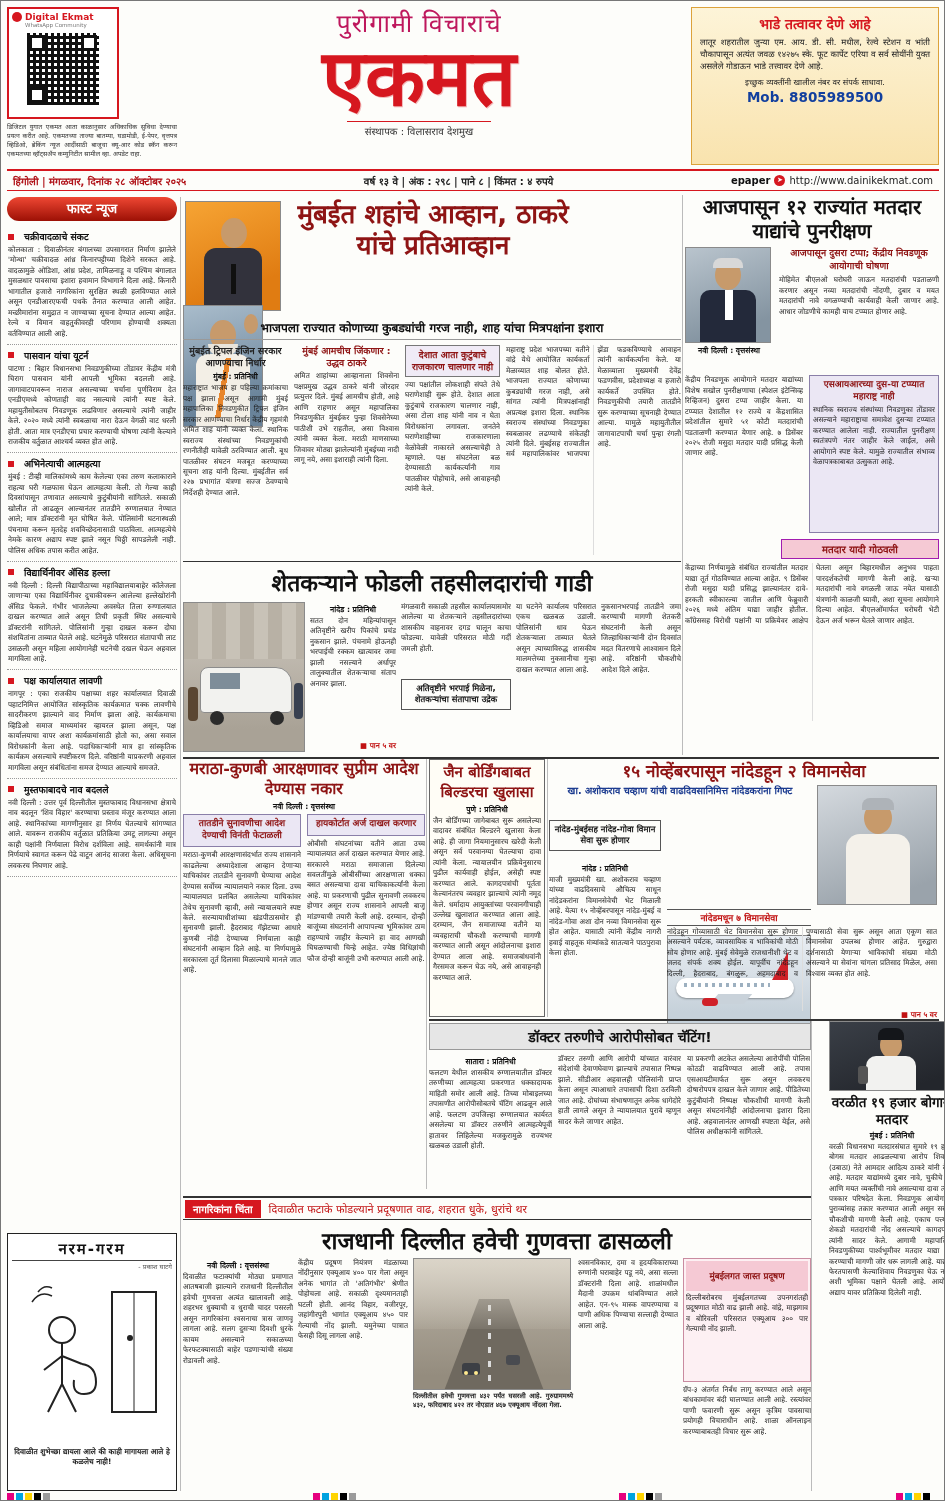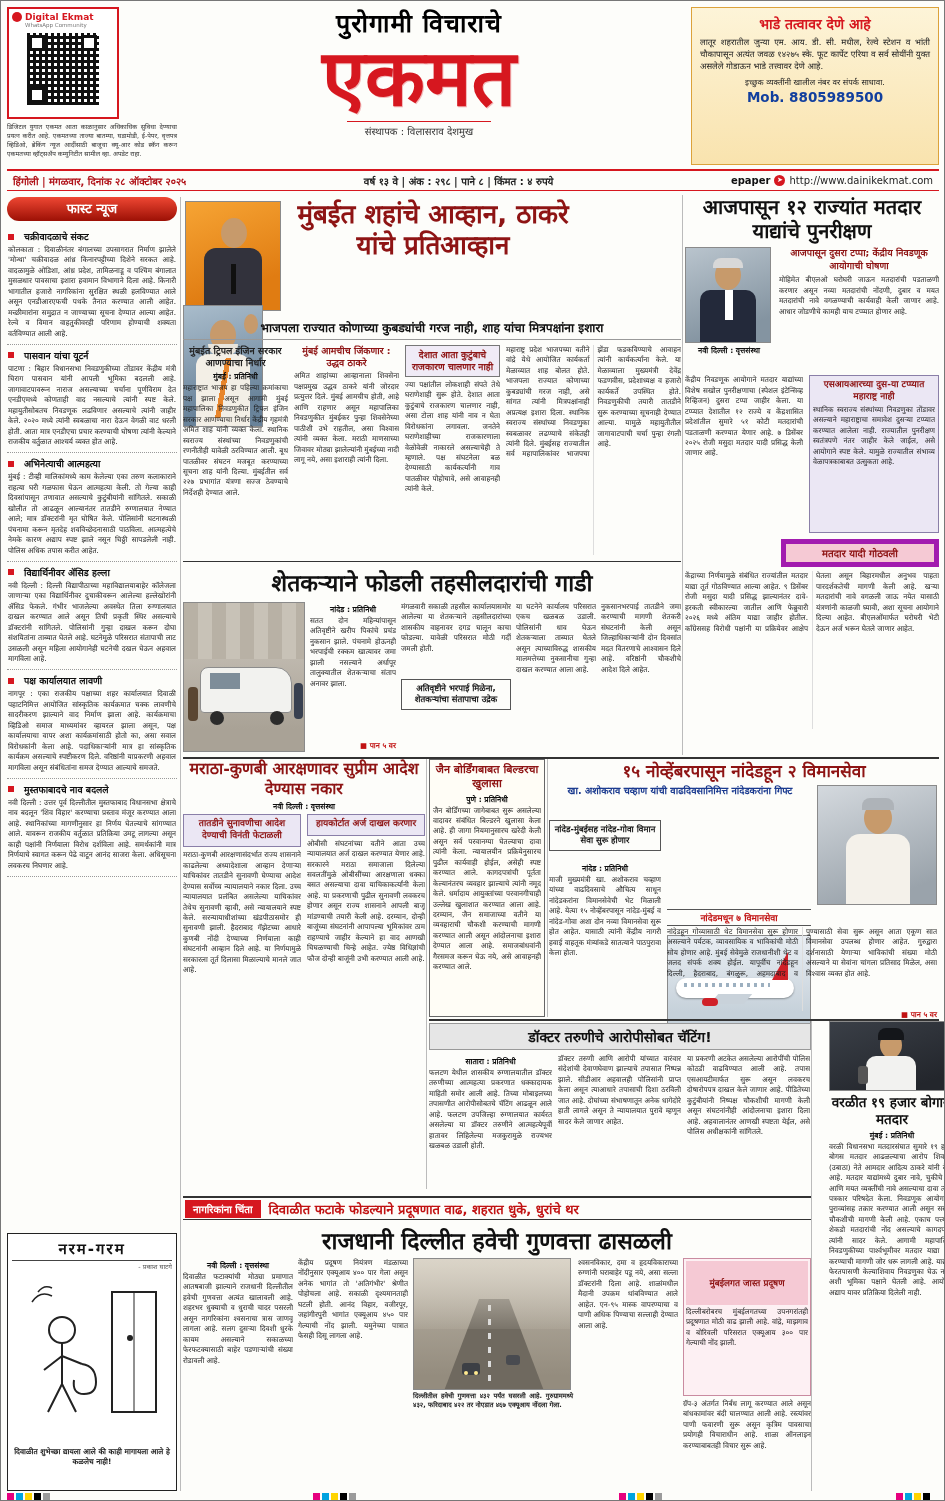--- a/index.html
+++ b/index.html
@@ -15,21 +15,21 @@
 
 #qrbox{left:6px;top:6px;width:112px;height:112px;border:2px solid #d6171f;padding:3px;background:#fff}
 .qr-brandrow{display:flex;align-items:center;gap:3px}
 .qr-logo{width:10px;height:10px;border-radius:50%;background:#d6171f;flex:0 0 auto}
 .qr-brand{font-size:9px;font-weight:bold;color:#d6171f;line-height:1}
 .qr-sub{font-size:5.5px;color:#777;margin-left:13px}
 .qr-pattern{position:relative;width:72px;height:72px;margin:5px auto 0;background-image:repeating-linear-gradient(0deg,#111 0 3px,transparent 3px 6px),repeating-linear-gradient(90deg,#111 0 3px,#fff 3px 6px)}
 .qr-finder{position:absolute;width:16px;height:16px;border:3px solid #111;background:#fff}
 #qrcaption{left:6px;top:122px;width:170px;height:62px;font-size:6.4px;line-height:1.4;text-align:justify;color:#333}
 #masthead{left:180px;top:4px;width:476px;height:160px;text-align:center}
-.mh-tagline{font-size:25px;font-weight:bold;color:#000000;letter-spacing:1px}
+.mh-tagline{font-size:25px;font-weight:normal;color:#be185d;letter-spacing:1px}
 .mh-title{font-size:78px;font-weight:bold;color:#d6171f;line-height:1.02;text-shadow:1px 1px 0 #f2b9b9}
 .mh-founder{font-size:10px;color:#333;margin-top:2px;border-top:1px solid #d6171f;display:inline-block;padding:2px 18px 0}
 #adbox{left:690px;top:6px;width:248px;height:158px;border:1px solid #dca23a;background:linear-gradient(#fdf4d8,#f9e3ae);padding:6px 8px;text-align:center}
 .ad-title{font-size:14px;font-weight:bold;color:#d6171f;margin-bottom:3px}
 .ad-body{font-size:8.4px;line-height:1.45;color:#222;text-align:justify}
 .ad-contact{font-size:8px;color:#222;margin-top:3px}
 .ad-mobile{font-size:13.5px;font-weight:bold;color:#123f9e;margin-top:2px}
 #datestrip{left:6px;top:168px;width:932px;height:22px;border-top:2px solid #d6171f;border-bottom:1px solid #d6171f;display:flex;align-items:center;justify-content:space-between;padding:0 6px}
 .ds-left{font-size:10px;font-weight:bold;color:#b01218}
 .ds-center{font-size:10px;font-weight:bold;color:#222}
@@ -56,53 +56,53 @@
 .lc-head.maroon{color:#8e1414}
 .lc-headbox{border:1px solid #777;background:#f0ebf6;padding:3px 2px;font-size:9.2px;font-weight:bold;color:#8e1414;text-align:center;line-height:1.3;margin-bottom:3px}
 .twocol{columns:2;column-gap:8px;column-rule:1px solid #ddd}
 
 #voters{left:684px;top:194px;width:254px;height:560px}
 .vt-headline{font-size:20px;font-weight:bold;color:#101010;text-align:center;line-height:1.2;margin-bottom:4px}
 .vt-row{display:flex;gap:6px}
 .vt-kicker{font-size:9.4px;font-weight:bold;color:#8e1414;text-align:center;line-height:1.35;margin-bottom:3px}
 .boxlav{border:1px solid #8a7fa8;background:#ebe7f4;padding:3px}
 .boxlav .bx-head{font-size:9px;font-weight:bold;color:#8e1414;text-align:center;line-height:1.3;margin-bottom:2px}
-.pinkhead{background:#f5c9d4;border:5px solid #a21caf;color:#8e1414;font-size:10px;font-weight:bold;text-align:center;padding:2px 4px}
+.pinkhead{background:#f5c9d4;border:1px solid #a21caf;color:#8e1414;font-size:10px;font-weight:bold;text-align:center;padding:2px 4px}
 
 #farmer{left:182px;top:560px;width:498px;height:196px;border-top:1.5px solid #333;padding-top:2px}
 .fm-headline{font-size:23px;font-weight:bold;color:#101010;text-align:center;margin:2px 0 4px}
 .fm-row{display:flex;gap:5px}
 .kickerbox{border:1px solid #555;padding:3px 2px;font-size:8.4px;font-weight:bold;color:#1a1a1a;text-align:center;line-height:1.35;margin:3px 0}
 
 #maratha{left:182px;top:758px;width:242px;height:430px}
 .mr-headline{font-size:16px;font-weight:bold;color:#8e1414;text-align:center;line-height:1.25}
 .mr-cols{display:flex;gap:6px;margin-top:3px}
 
 #jain{left:428px;top:758px;width:116px;height:258px;border:1px solid #666;padding:3px;background:#fffdf6}
-.jn-headline{font-size:11px;font-weight:bold;color:#8e1414;text-align:center;line-height:1.3}
+.jn-headline{font-size:15px;font-weight:bold;color:#8e1414;text-align:center;line-height:1.3}
 
 #flight{left:548px;top:756px;width:390px;height:262px}
 .fl-headline{position:absolute;left:0;top:2px;width:390px;font-size:17px;font-weight:bold;color:#8e1414;text-align:center}
 .fl-subhead{position:absolute;left:0;top:28px;width:262px;font-size:9.6px;font-weight:bold;color:#1a3a8f;text-align:center;line-height:1.3}
 
 #doctor{left:428px;top:1020px;width:382px;height:173px}
 .dc-headbar{background:#e6e6e6;border:1px solid #999;font-size:14px;font-weight:bold;color:#111;text-align:center;padding:3px 0;margin:2px 0 4px}
 .dc-cols{display:flex;gap:6px}
 
 #worli{left:828px;top:1020px;width:126px;height:470px}
 .wl-headline{font-size:13.5px;font-weight:bold;color:#101010;text-align:center;line-height:1.25;margin-top:3px}
 
 #poll{left:182px;top:1195px;width:628px;height:296px;border-top:2px solid #333}
 .pl-strip{height:22px;display:flex;align-items:center;gap:8px;border-bottom:1px solid #333;padding:0 2px}
 .pl-label{background:#d6171f;color:#fff;font-size:10px;font-weight:bold;padding:2px 8px}
-.pl-striptext{font-size:13px;font-weight:bold;color:#c11212}
+.pl-striptext{font-size:11px;font-weight:normal;color:#c11212}
 .pl-headline{font-size:23px;font-weight:bold;color:#101010;text-align:center;padding:4px 0 2px}
 .pl-cols{display:flex;gap:5px;height:228px}
 .pinkbox{border:1px solid #c98ba0;background:#fdf0f3;padding:2px}
-.pinkbox .bx-head{background:#f5c9d4;font-size:8.8px;font-weight:bold;color:#8e1414;text-align:center;padding:16px 0;margin-bottom:2px}
+.pinkbox .bx-head{background:#f5c9d4;font-size:8.8px;font-weight:bold;color:#8e1414;text-align:center;padding:9px 0;margin-bottom:2px}
 .caption{font-size:6.6px;line-height:1.4;color:#222;text-align:justify;font-weight:bold;margin-top:2px}
 
 .regs{position:absolute;top:1492px;display:flex;gap:2px;align-items:center}
 .regs i{width:7px;height:7px;display:inline-block}
 </style>
 </head>
 <body>
 
 <div class="page">
 

